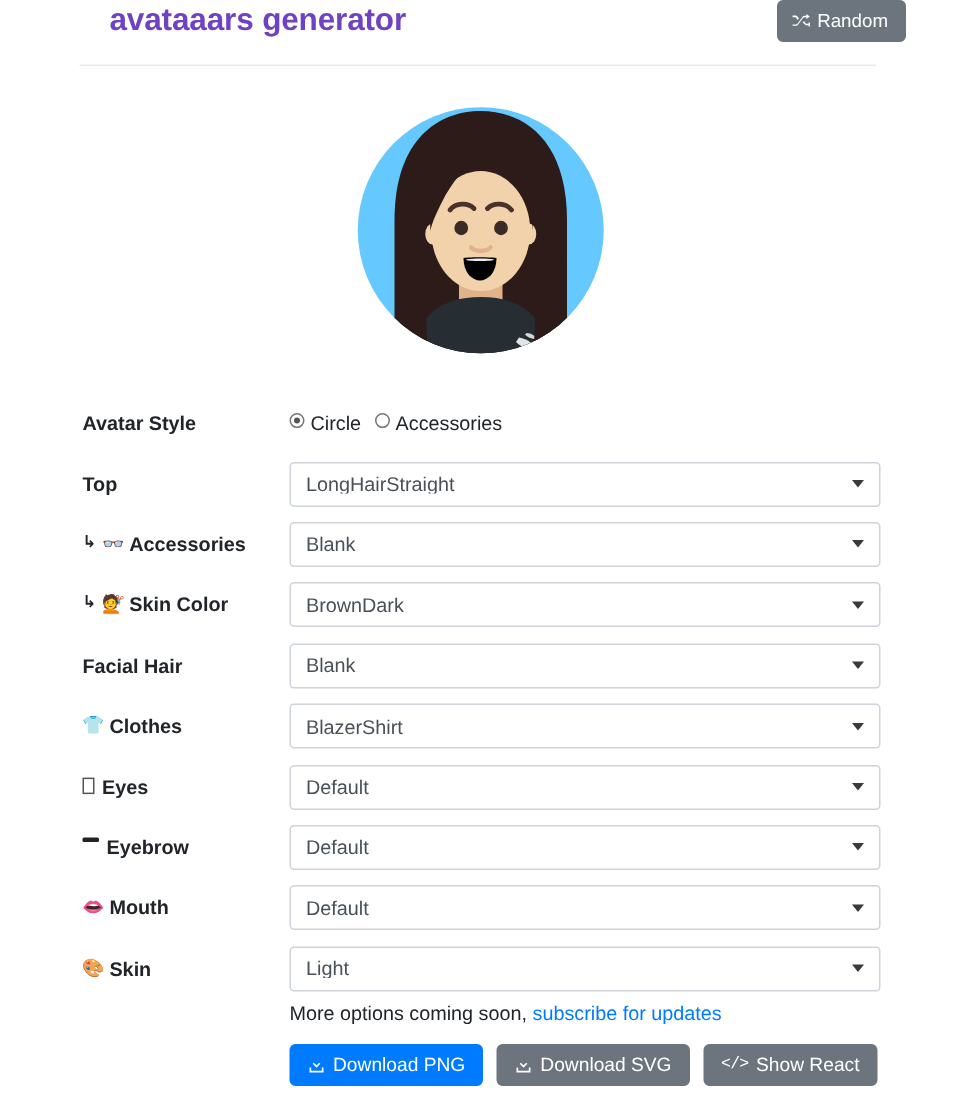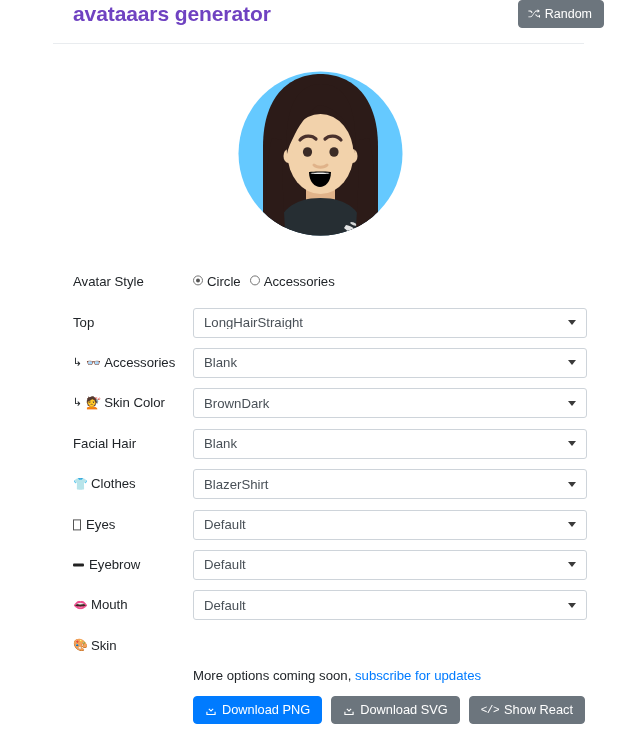--- a/index.html
+++ b/index.html
@@ -69,30 +69,31 @@
     position: absolute;
     left: 0px; top: 262px;
     width: 637px;
   }
   .row {
     position: relative;
     height: 40.4px;
   }
   .label {
     position: absolute;
-    left: 73px;
+    left: 55px;
     top: 50%;
     transform: translateY(-50%);
     font-size: 13.2px;
     color: #212529;
     white-space: nowrap;
     display: flex;
-    align-items: center;
+    align-items: flex-start;
     gap: 3px;
     line-height: 1;
+    font-weight: bold;
   }
   .label .sub-arrow {
     font-size: 11px;
     color: #212529;
     margin-right: 1px;
   }
   .label .emo {
     font-size: 12px;
     line-height: 1;
     display: inline-block;
@@ -379,20 +380,24 @@
         </div>
         <div class="select">
           <span class="val">Default</span>
           <span class="caret"></span>
         </div>
       </div>
       <div class="row">
         <div class="label">
           <span class="emo">🎨</span>
           <span>Skin</span>
+        </div>
+        <div class="select">
+          <span class="val">Light</span>
+          <span class="caret"></span>
         </div>
       </div>
     </div>
 
   <div class="footer">
     <div class="note">
       <span>More options coming soon,</span>
       <a href="#">subscribe for updates</a>
     </div>
     <div class="btn-row">

